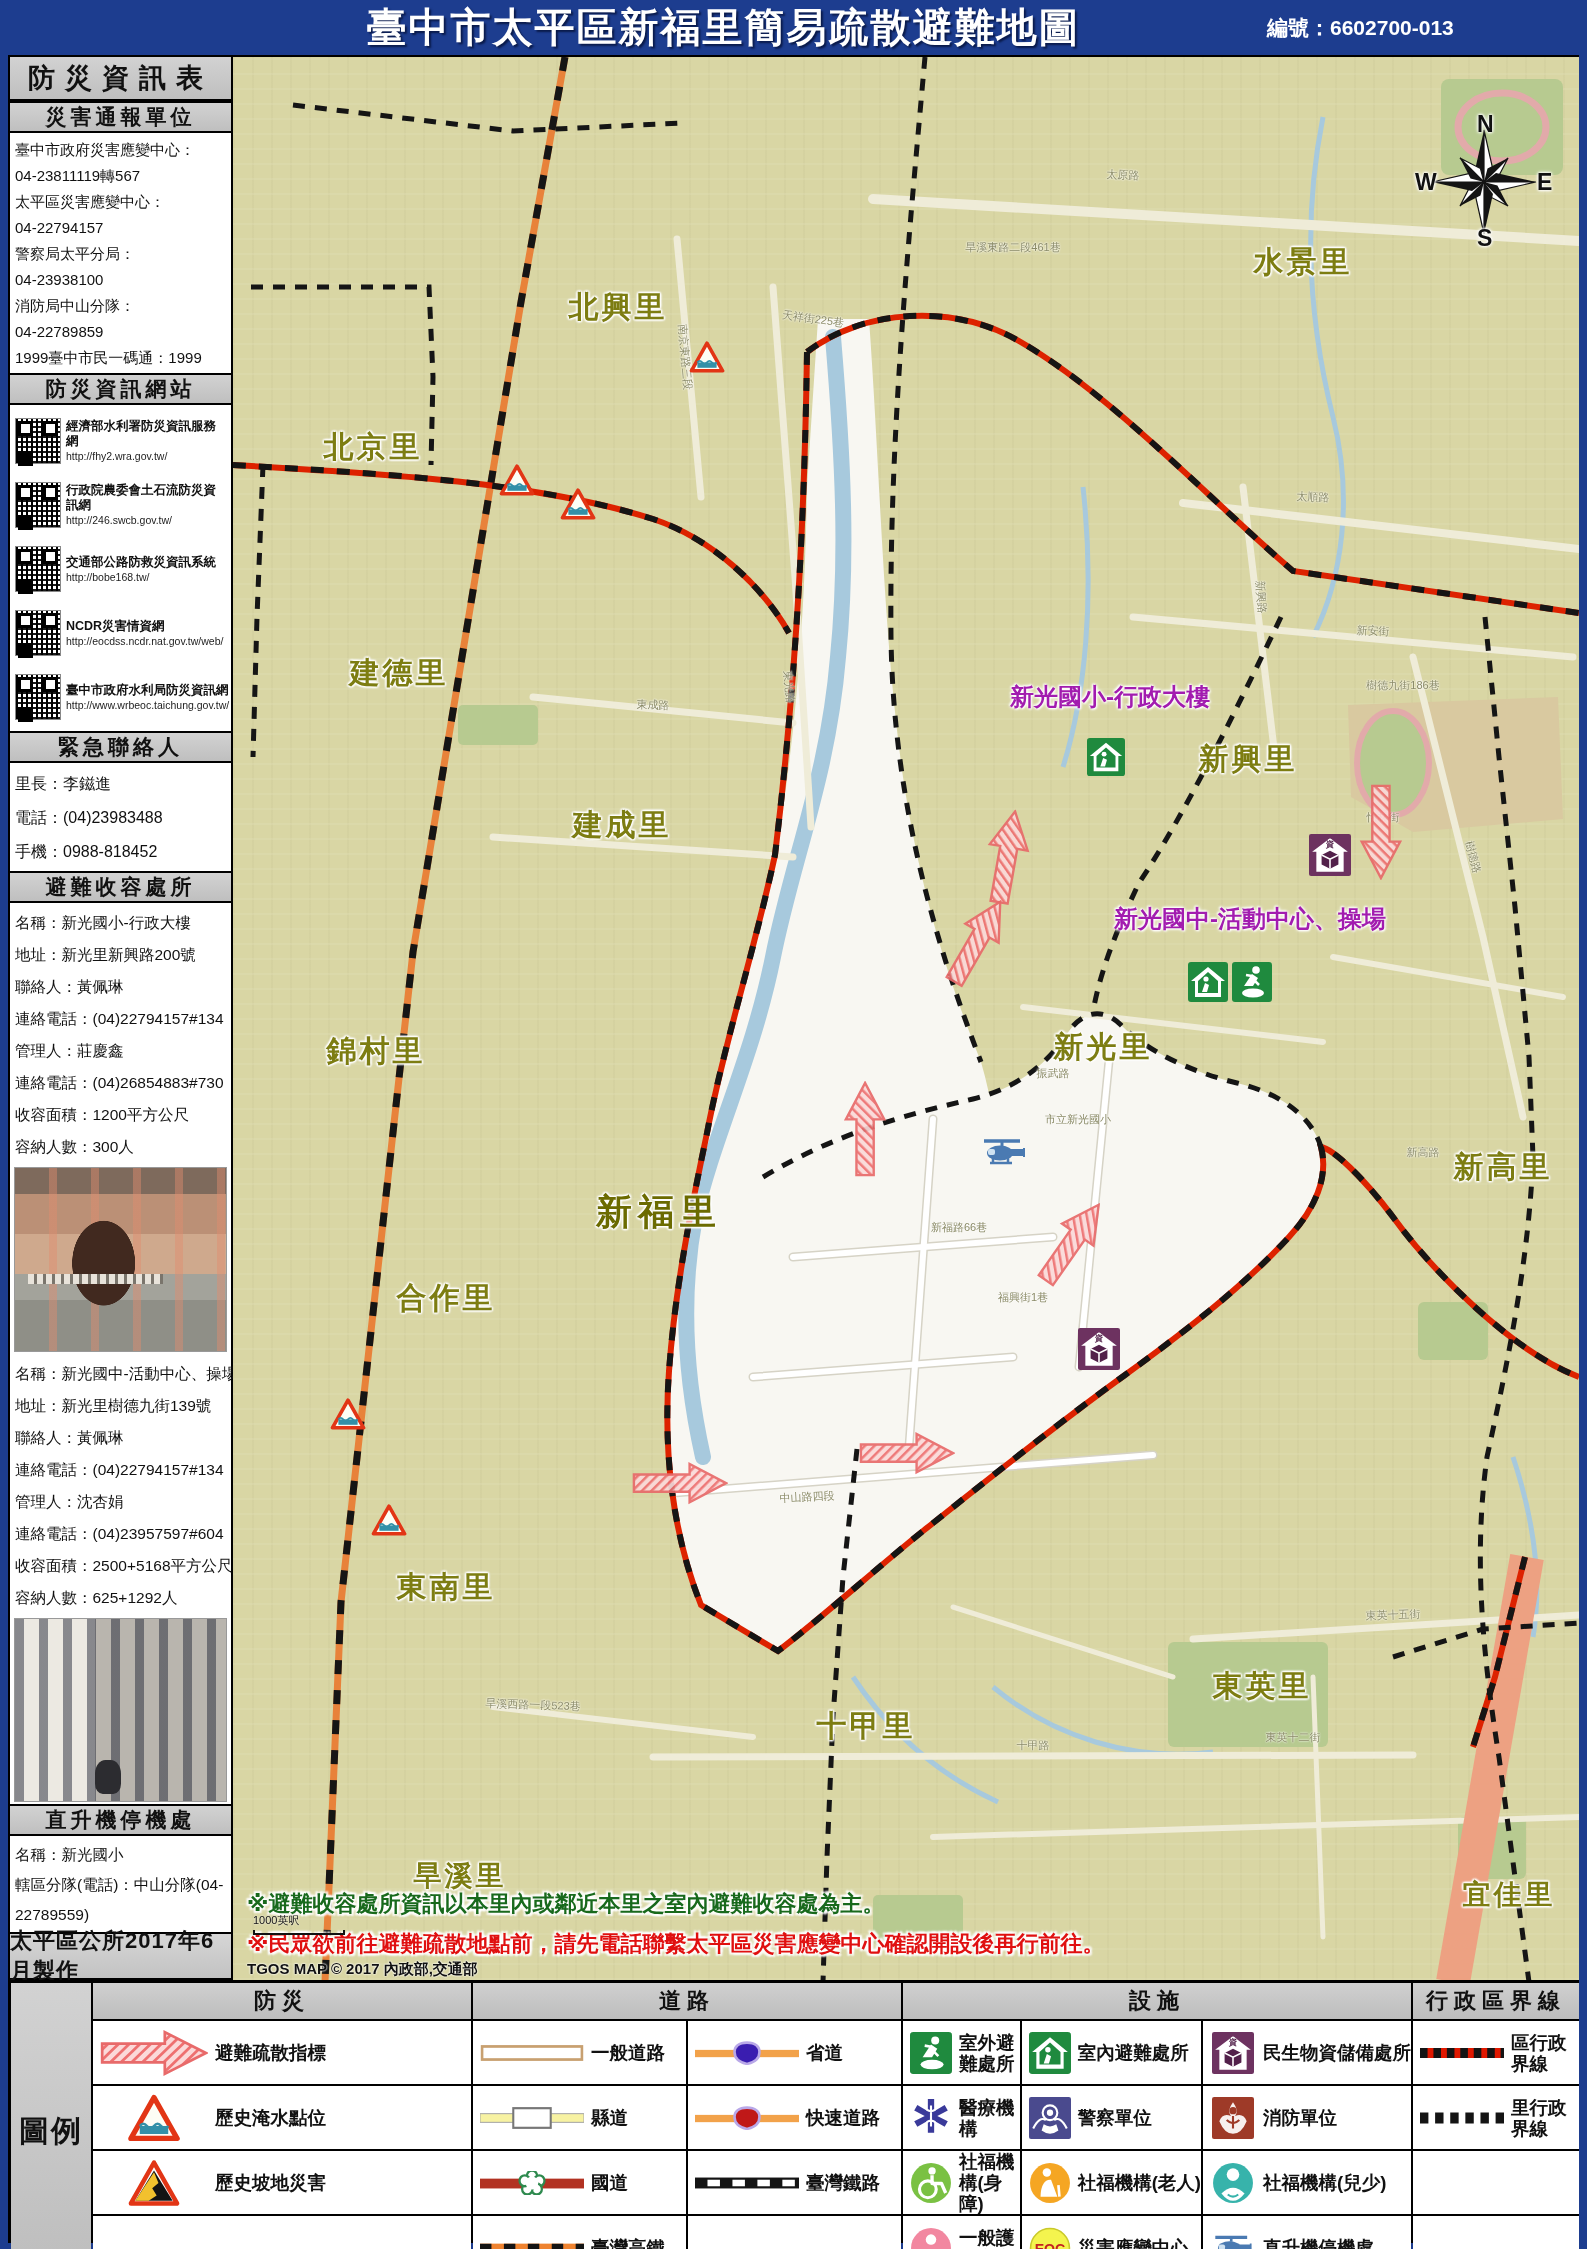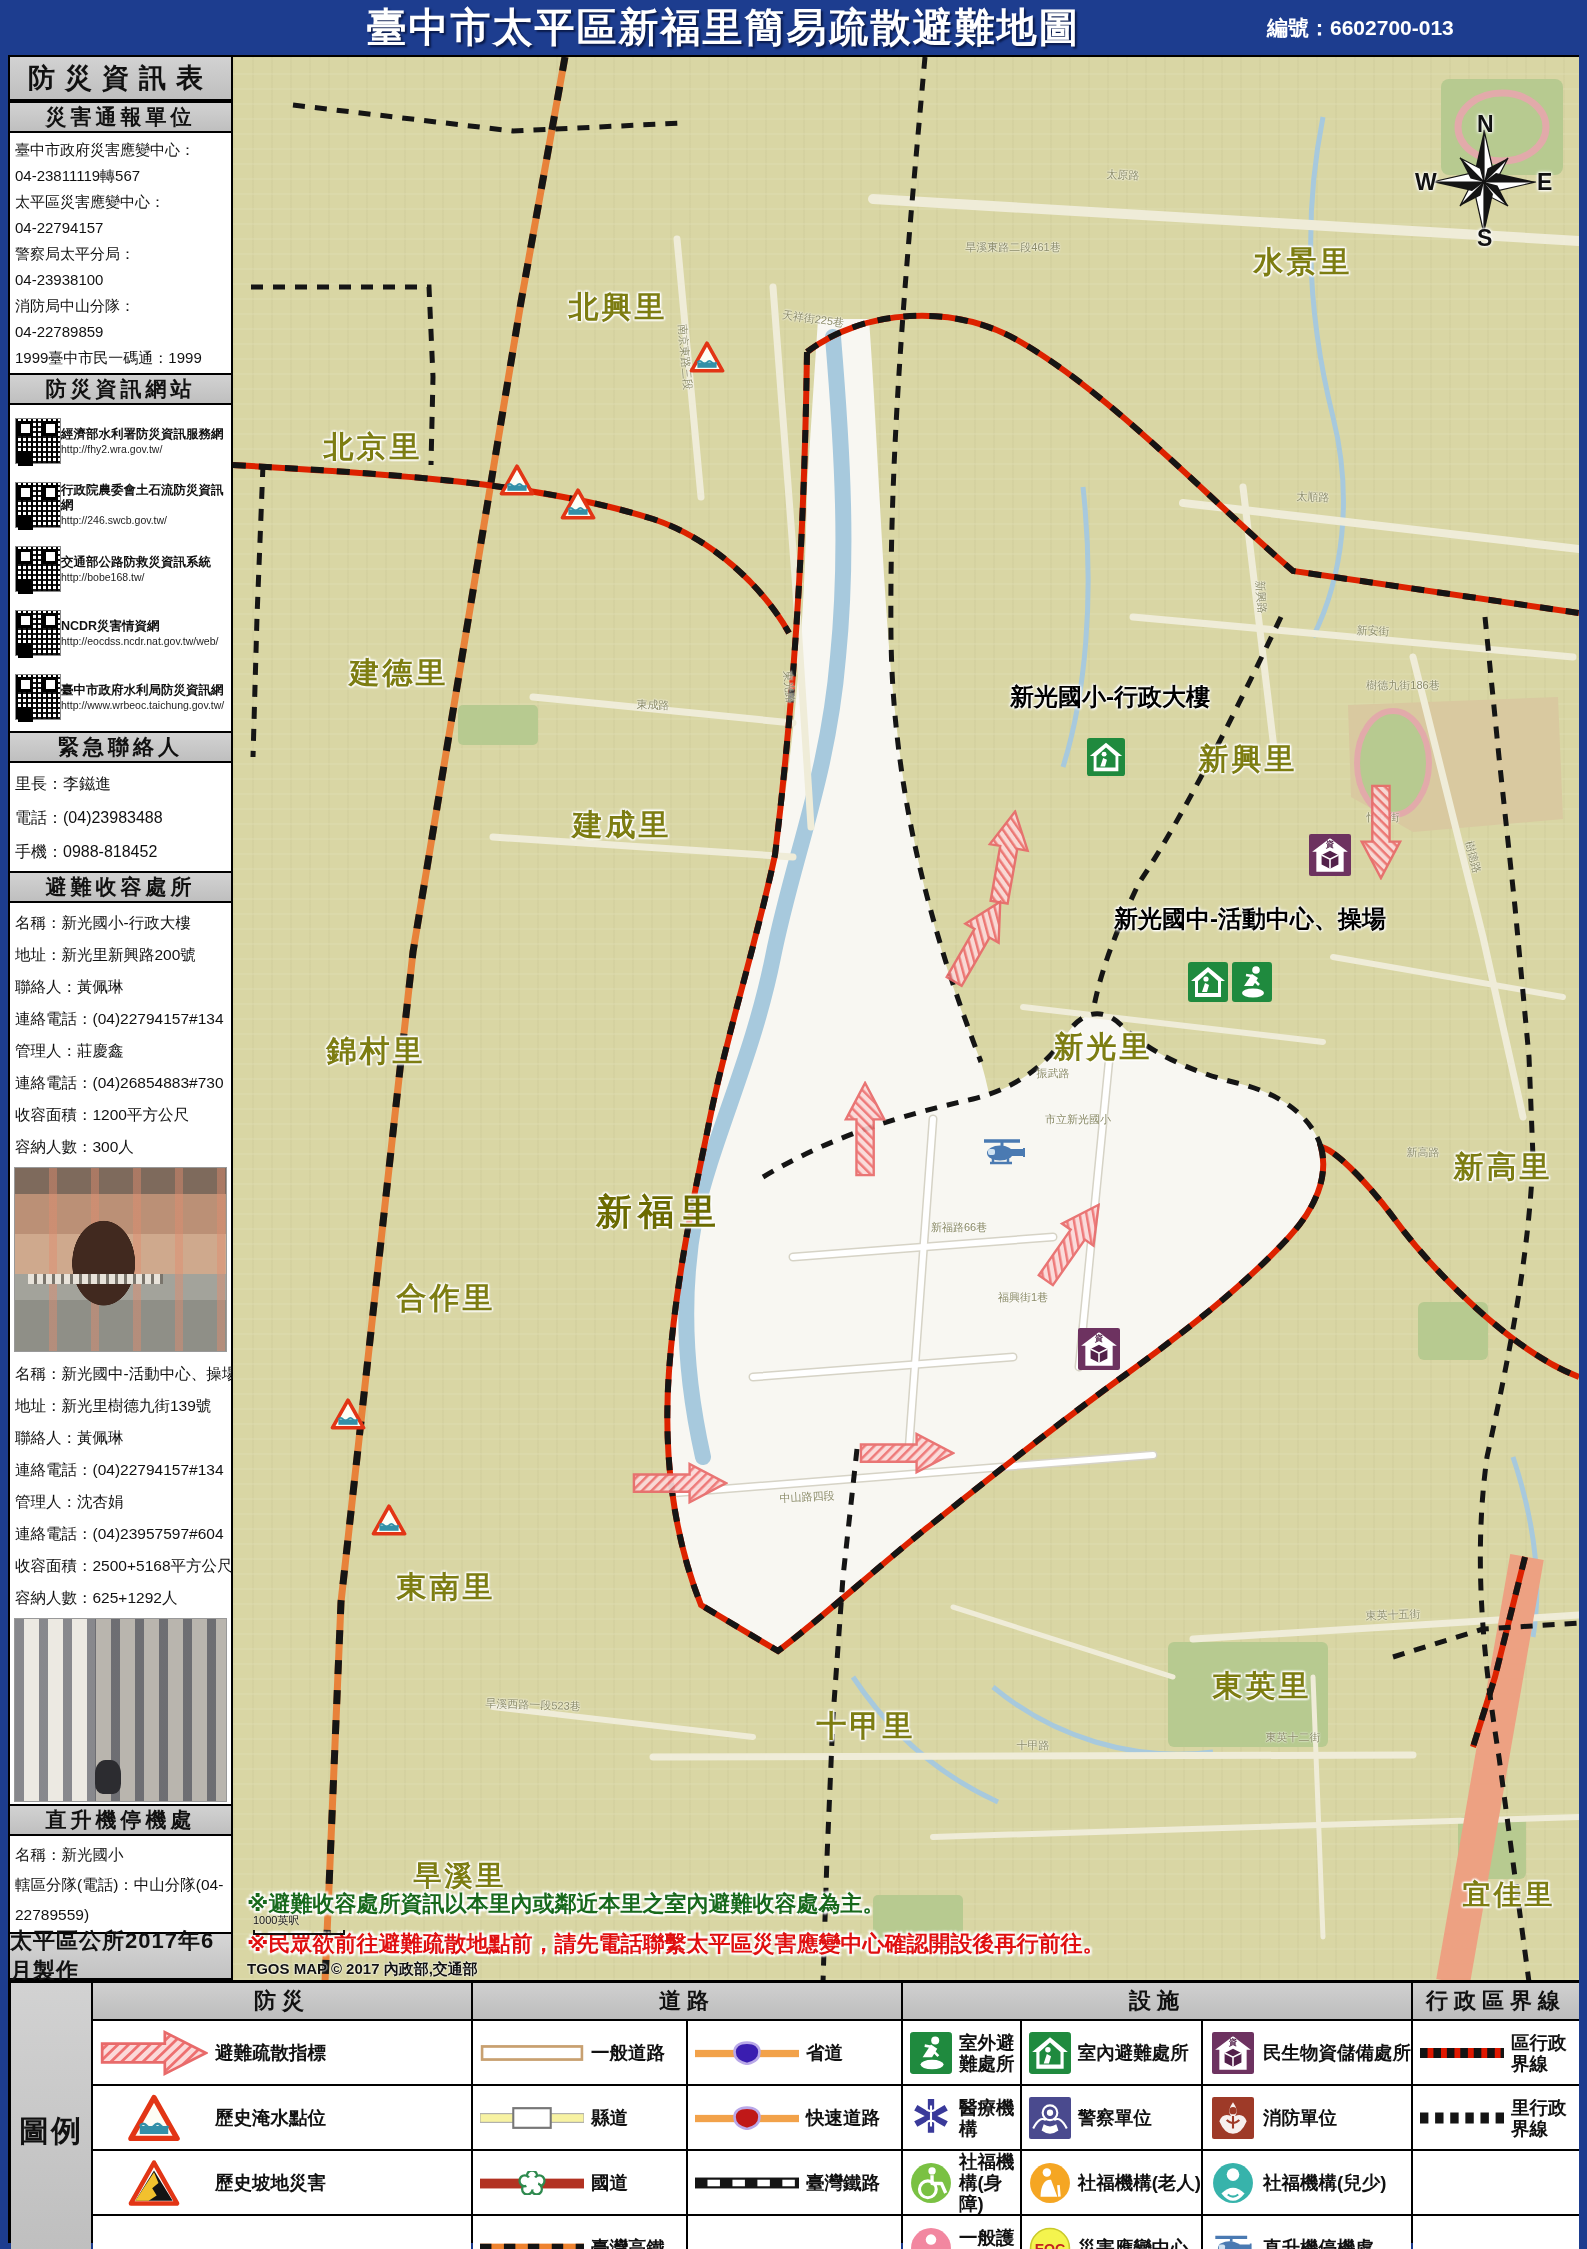--- a/index.html
+++ b/index.html
@@ -14,21 +14,21 @@
   
   .sidebar { position:absolute; left:8px; top:55px; width:225px; height:1925px; background:#fff; border:2px solid #000; display:flex; flex-direction:column; }
   .shead { background:linear-gradient(180deg,#d2d2d2,#bfbfbf); border-top:2px solid #000; border-bottom:2px solid #000; text-align:center; font-weight:bold; color:#111; display:flex; align-items:center; justify-content:center; }
   .shead.big { height:46px; font-size:27px; letter-spacing:10px; border-top:none; }
   .shead.sub { height:32px; font-size:21px; letter-spacing:4px; }
   .sbox { padding:4px 5px 2px 5px; }
   .sbox .line { font-size:15px; color:#111; line-height:26px; white-space:nowrap; }
   .sbox.tall .line { line-height:32px; font-size:15.5px; }
   .sbox.mid .line { line-height:34px; font-size:16px; }
   .sbox.wrap .line { white-space:normal; line-height:30px; font-size:15.5px; }
-  .website { display:flex; align-items:center; height:64px; }
+  .website { display:flex; gap:5px; align-items:center; height:64px; }
   .qr { position:relative; width:46px; height:46px; flex:0 0 46px; border:1px solid #888; background:
         repeating-linear-gradient(0deg,rgba(0,0,0,.9) 0 2px,transparent 2px 5px),
         repeating-linear-gradient(90deg,#000 0 2px,#fff 2px 5px); }
   .qr::before { content:""; position:absolute; left:2px; top:2px; width:9px; height:9px; background:#fff; border:3px solid #000; box-shadow:0 30px 0 0 #000; }
   .qr::after { content:""; position:absolute; right:2px; top:2px; width:9px; height:9px; background:#fff; border:3px solid #000; }
   .wsite .wname { font-size:12.5px; font-weight:bold; color:#111; line-height:15px; }
   .wsite .wurl { font-size:10.5px; color:#222; line-height:14px; }
   .photo { height:192px; margin:2px 4px; position:relative; overflow:hidden; border:1px solid #999; }
   .photo1 { background:
       radial-gradient(ellipse 52px 70px at 42% 52%, #41291f 0 60%, transparent 61%),
@@ -43,21 +43,21 @@
   .sfooter { margin-top:auto; height:46px; background:linear-gradient(180deg,#d6d6d6,#c2c2c2); border-top:2px solid #000; display:flex; align-items:center; justify-content:center; font-size:22px; font-weight:bold; color:#111; letter-spacing:1px; }
 
   
   .map { position:absolute; left:233px; top:55px; width:1346px; height:1925px; background:#d9d6a4; overflow:hidden; border-top:2px solid #000; }
   .map .texture { position:absolute; inset:0; opacity:.5; background:
       repeating-linear-gradient(0deg, rgba(255,255,255,.14) 0 2px, transparent 2px 15px),
       repeating-linear-gradient(90deg, rgba(110,110,70,.08) 0 2px, transparent 2px 19px); }
   .map svg.base { position:absolute; left:0; top:0; }
   .vlabel { position:absolute; transform:translate(-50%,-50%); font-weight:bold; color:#7d7d12; white-space:nowrap; letter-spacing:3px;
       text-shadow:0 0 3px #fff,0 0 3px #fff,1px 1px 2px #fff,-1px -1px 2px #fff,1px -1px 2px #fff,-1px 1px 2px #fff; }
-  .flabel { position:absolute; transform:translate(-50%,-50%); font-weight:bold; color:#000000; font-size:24px; white-space:nowrap;
+  .flabel { position:absolute; transform:translate(-50%,-50%); font-weight:bold; color:#a21caf; font-size:24px; white-space:nowrap;
       text-shadow:0 0 3px #fff,0 0 4px #fff,1px 1px 2px #fff,-1px -1px 2px #fff; }
   .slabel { position:absolute; transform:translate(-50%,-50%); color:#8a8a66; font-size:11px; white-space:nowrap;
       text-shadow:0 0 2px #fff,0 0 2px #fff; }
   .marker { position:absolute; transform:translate(-50%,-50%); }
   .marker svg { display:block; width:100%; height:100%; }
   .map-arrow { position:absolute; width:96px; height:46px; transform:translate(-50%,-50%); opacity:.92; }
   .compass { position:absolute; left:1186px; top:60px; width:130px; height:130px; }
   .compass .pt { position:absolute; font-size:23px; font-weight:bold; color:#111; text-shadow:0 0 3px #fff,0 0 3px #fff,0 0 4px #fff; }
   .note { position:absolute; font-weight:bold; font-size:22px; white-space:nowrap;
       text-shadow:0 0 3px #fff,0 0 3px #fff,2px 2px 2px #fff,-2px -2px 2px #fff,2px -2px 2px #fff,-2px 2px 2px #fff; }

